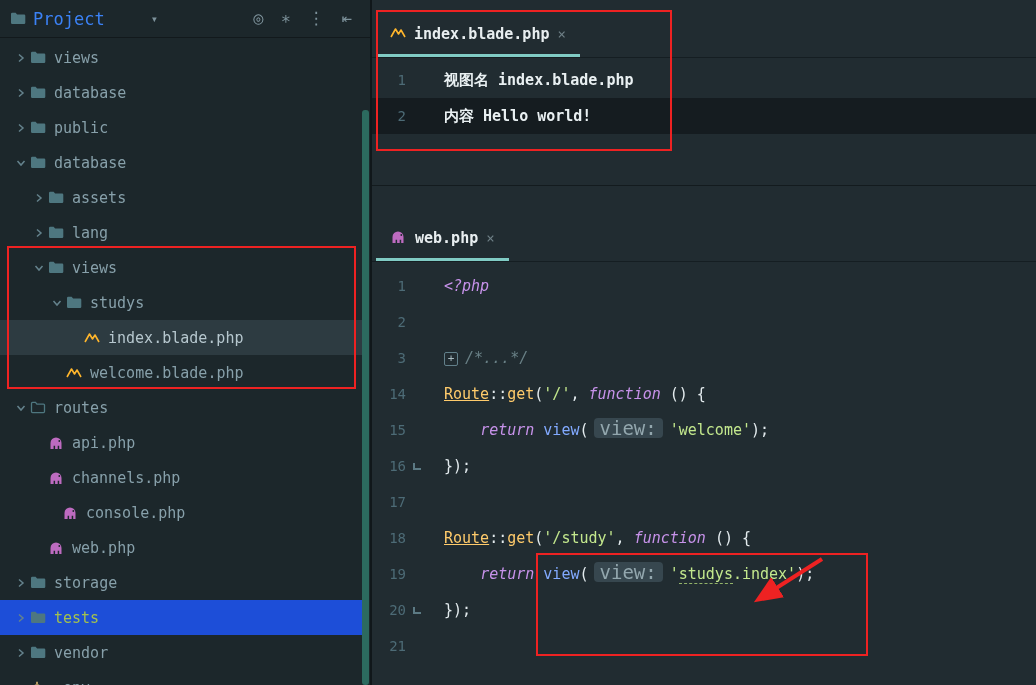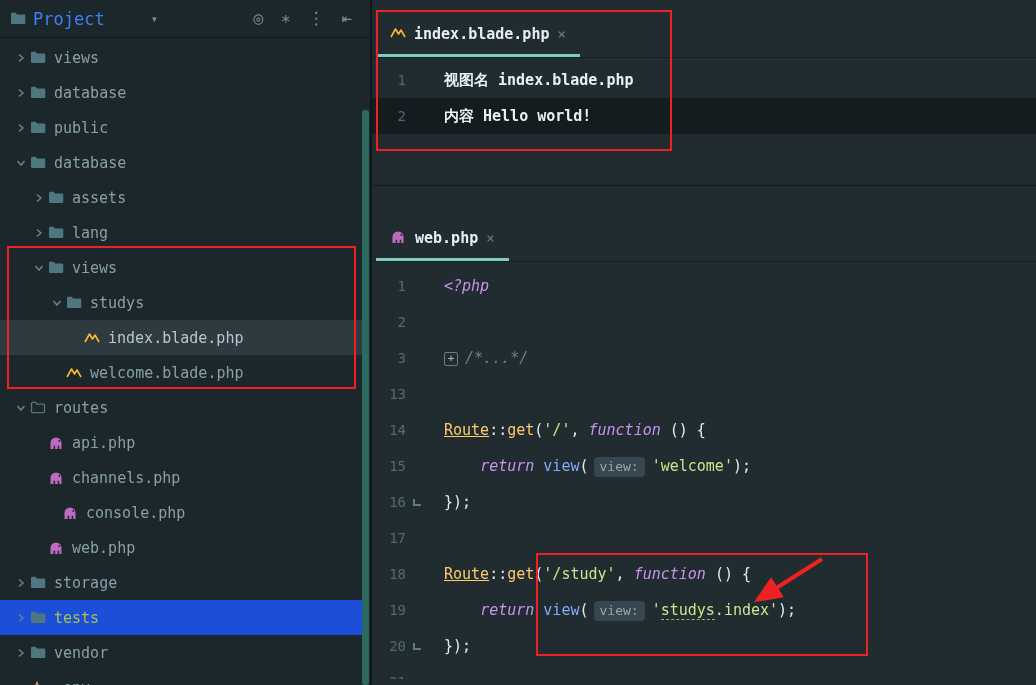--- a/index.html
+++ b/index.html
@@ -48,21 +48,21 @@
   .tok.bold{color:#e9f0f2;font-weight:bold;}
   .tok.kw{color:#c792ea;font-style:italic;}
   .tok.cls{color:#ffcb6b;margin-top:24px;}
   .tok.u{text-decoration:underline;}
   .tok.fn{color:#82aaff;}
   .tok.str{color:#c3e88d;}
   .tok.typo{border-bottom:1px dashed #93b36a;}
   .tok.cmt{color:#698086;font-style:italic;}
   .tok.txt{color:#e3ebee;}
   .tok.hint{background:#37474f;color:#93a7ae;border-radius:4px;padding:1px 6px;margin:0 7px 0 5px;
-    font-size:13px;line-height:18px;display:inline-block;}
+    font-size:19px;line-height:18px;display:inline-block;}
   
   .annotations{position:absolute;left:0;top:0;width:1036px;height:685px;pointer-events:none;z-index:50;}
   .ann-box{position:absolute;border:2px solid var(--ann);}
   #ann-tree{left:7px;top:246px;width:349px;height:143px;}
   #ann-top-editor{left:376px;top:10px;width:296px;height:141px;}
   #ann-code{left:536px;top:553px;width:332px;height:103px;}
   #ann-arrow{position:absolute;left:742px;top:554px;}
 </style>
 </head>
 <body>
@@ -367,25 +367,20 @@
           <span class="gutter">2</span>
           <span class="foldcol"></span>
           <span class="content"></span>
         </div>
         <div class="line">
           <span class="gutter">3</span>
           <span class="foldcol"></span>
           <span class="content"><span class="fold-plus">+</span><span class="tok cmt">/*...*/</span></span>
         </div>
         <div class="line">
-          <span class="gutter">13</span>
-          <span class="foldcol"></span>
-          <span class="content"></span>
-        </div>
-        <div class="line">
           <span class="gutter">14</span>
           <span class="foldcol"></span>
           <span class="content"><span class="tok cls u">Route</span><span class="tok txt">::</span><span class="tok cls">get</span><span class="tok txt">(</span><span class="tok str">'/'</span><span class="tok txt">, </span><span class="tok kw">function</span><span class="tok txt"> () {</span></span>
         </div>
         <div class="line">
           <span class="gutter">15</span>
           <span class="foldcol"></span>
           <span class="content"><span class="tok txt">    </span><span class="tok kw">return</span><span class="tok txt"> </span><span class="tok fn">view</span><span class="tok txt">(</span><span class="tok hint">view:</span><span class="tok str">'welcome'</span><span class="tok txt">);</span></span>
         </div>
         <div class="line">

